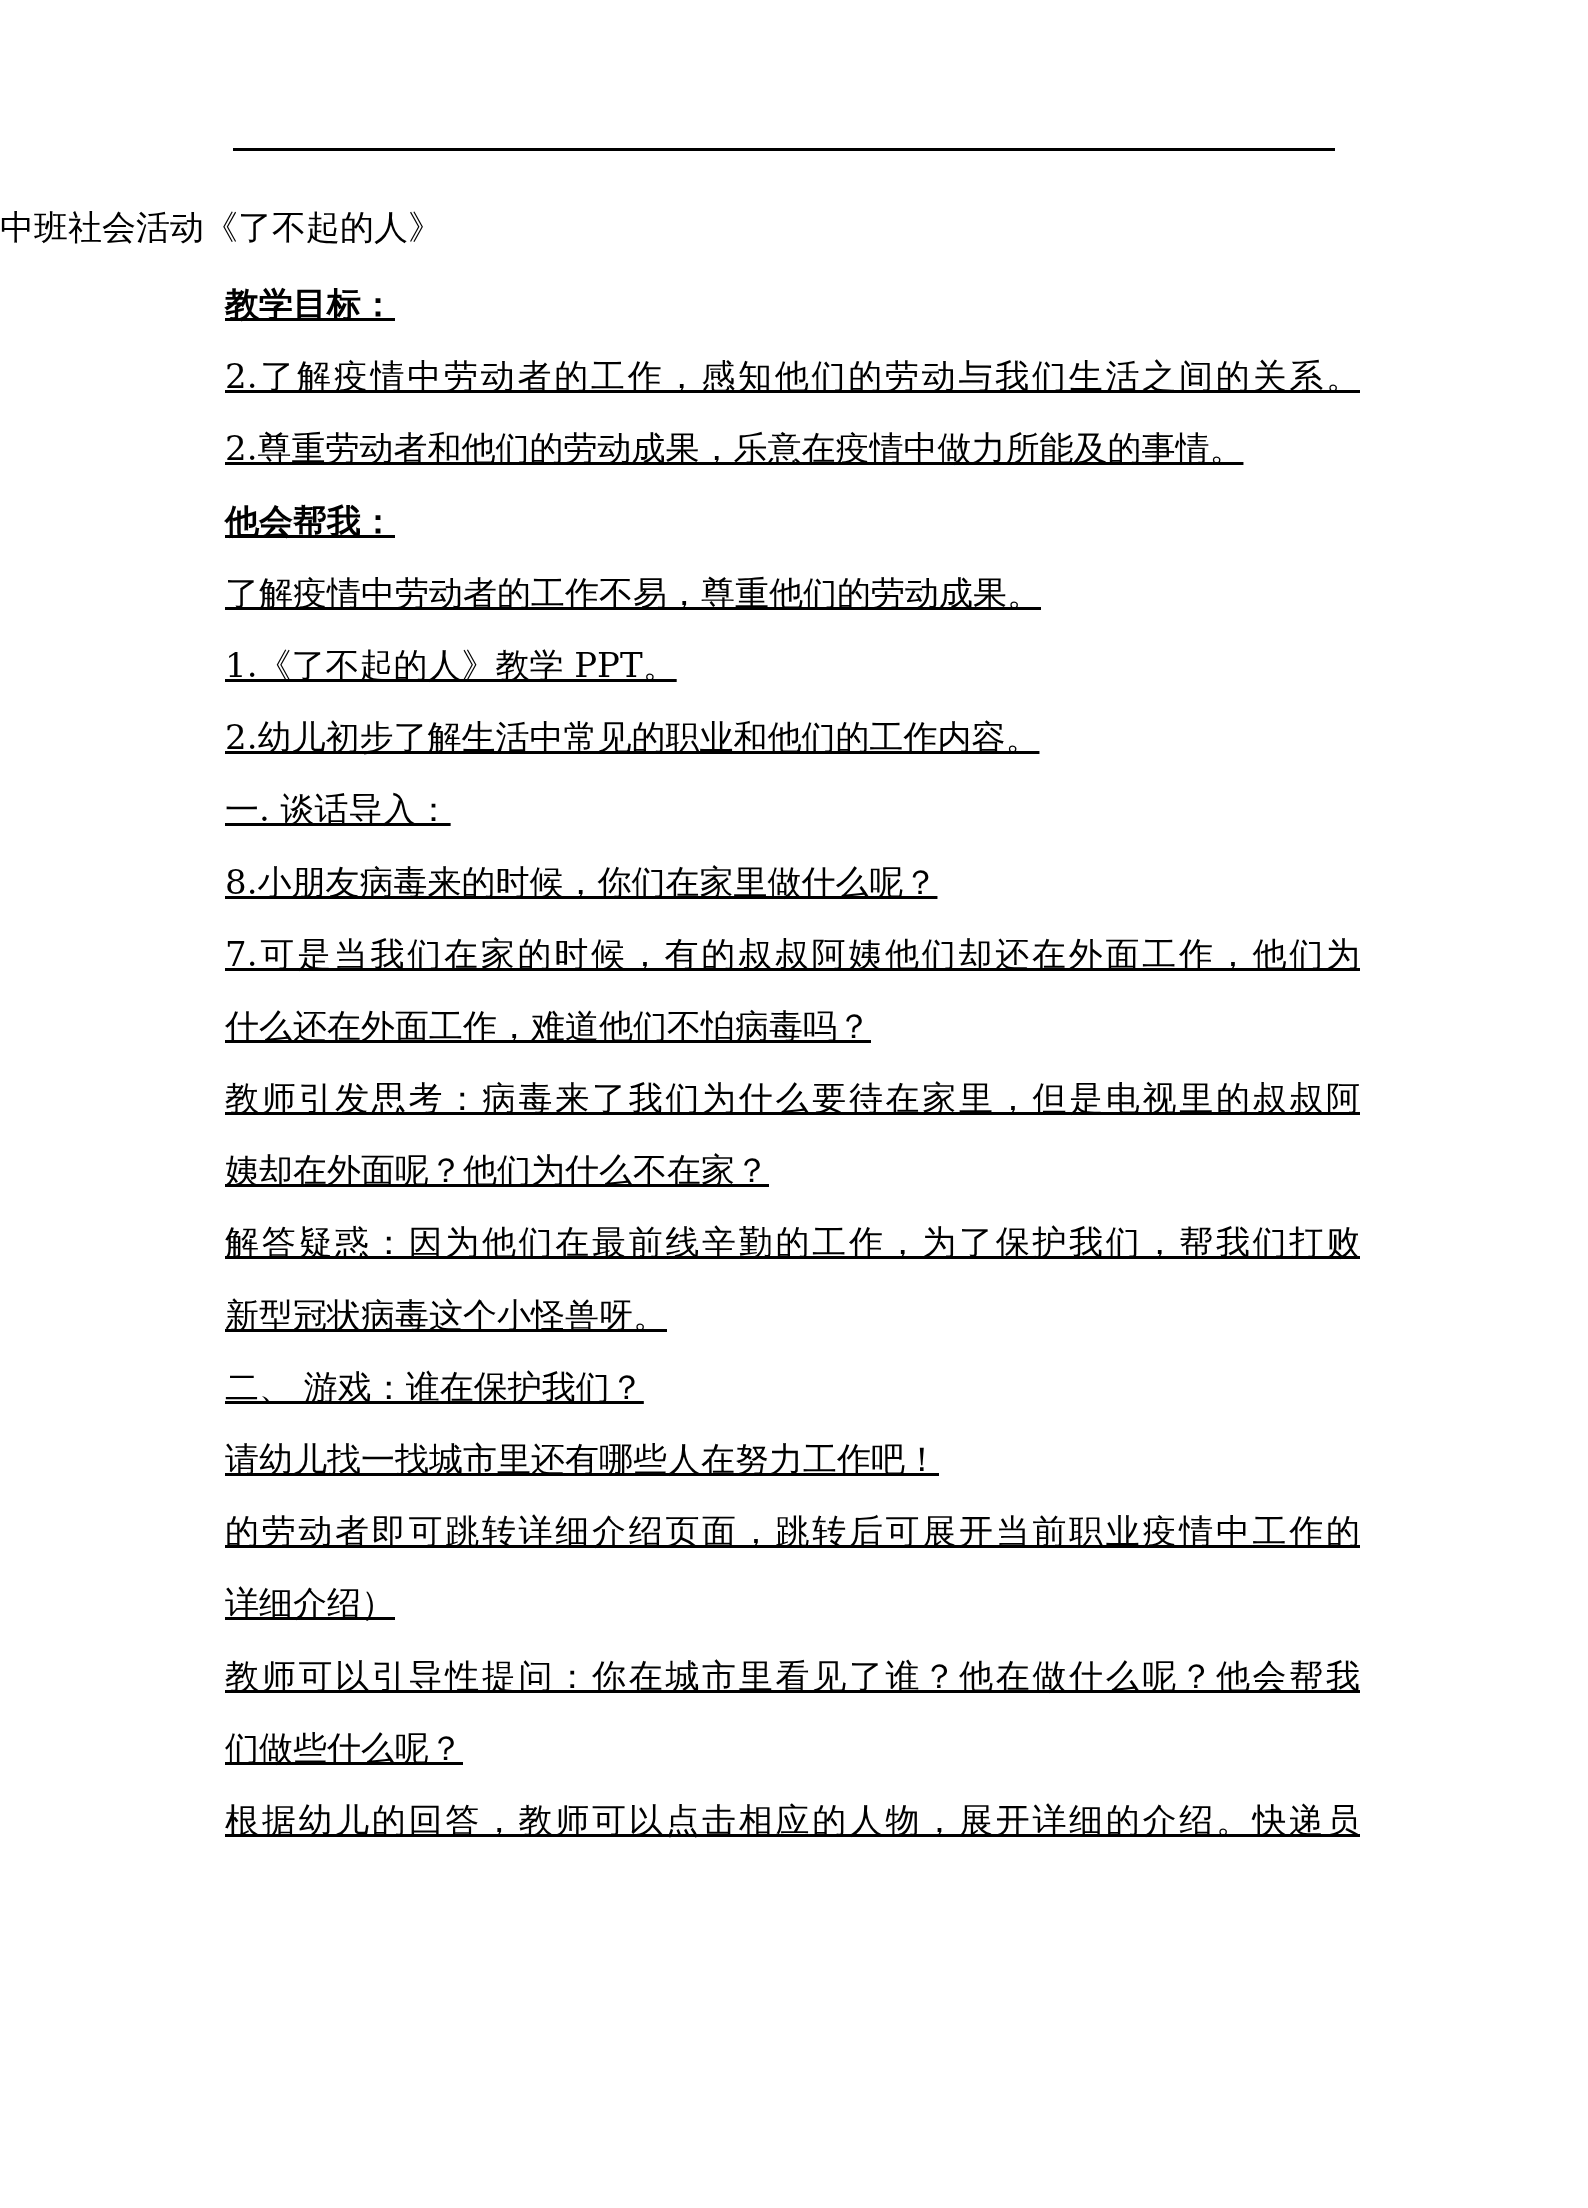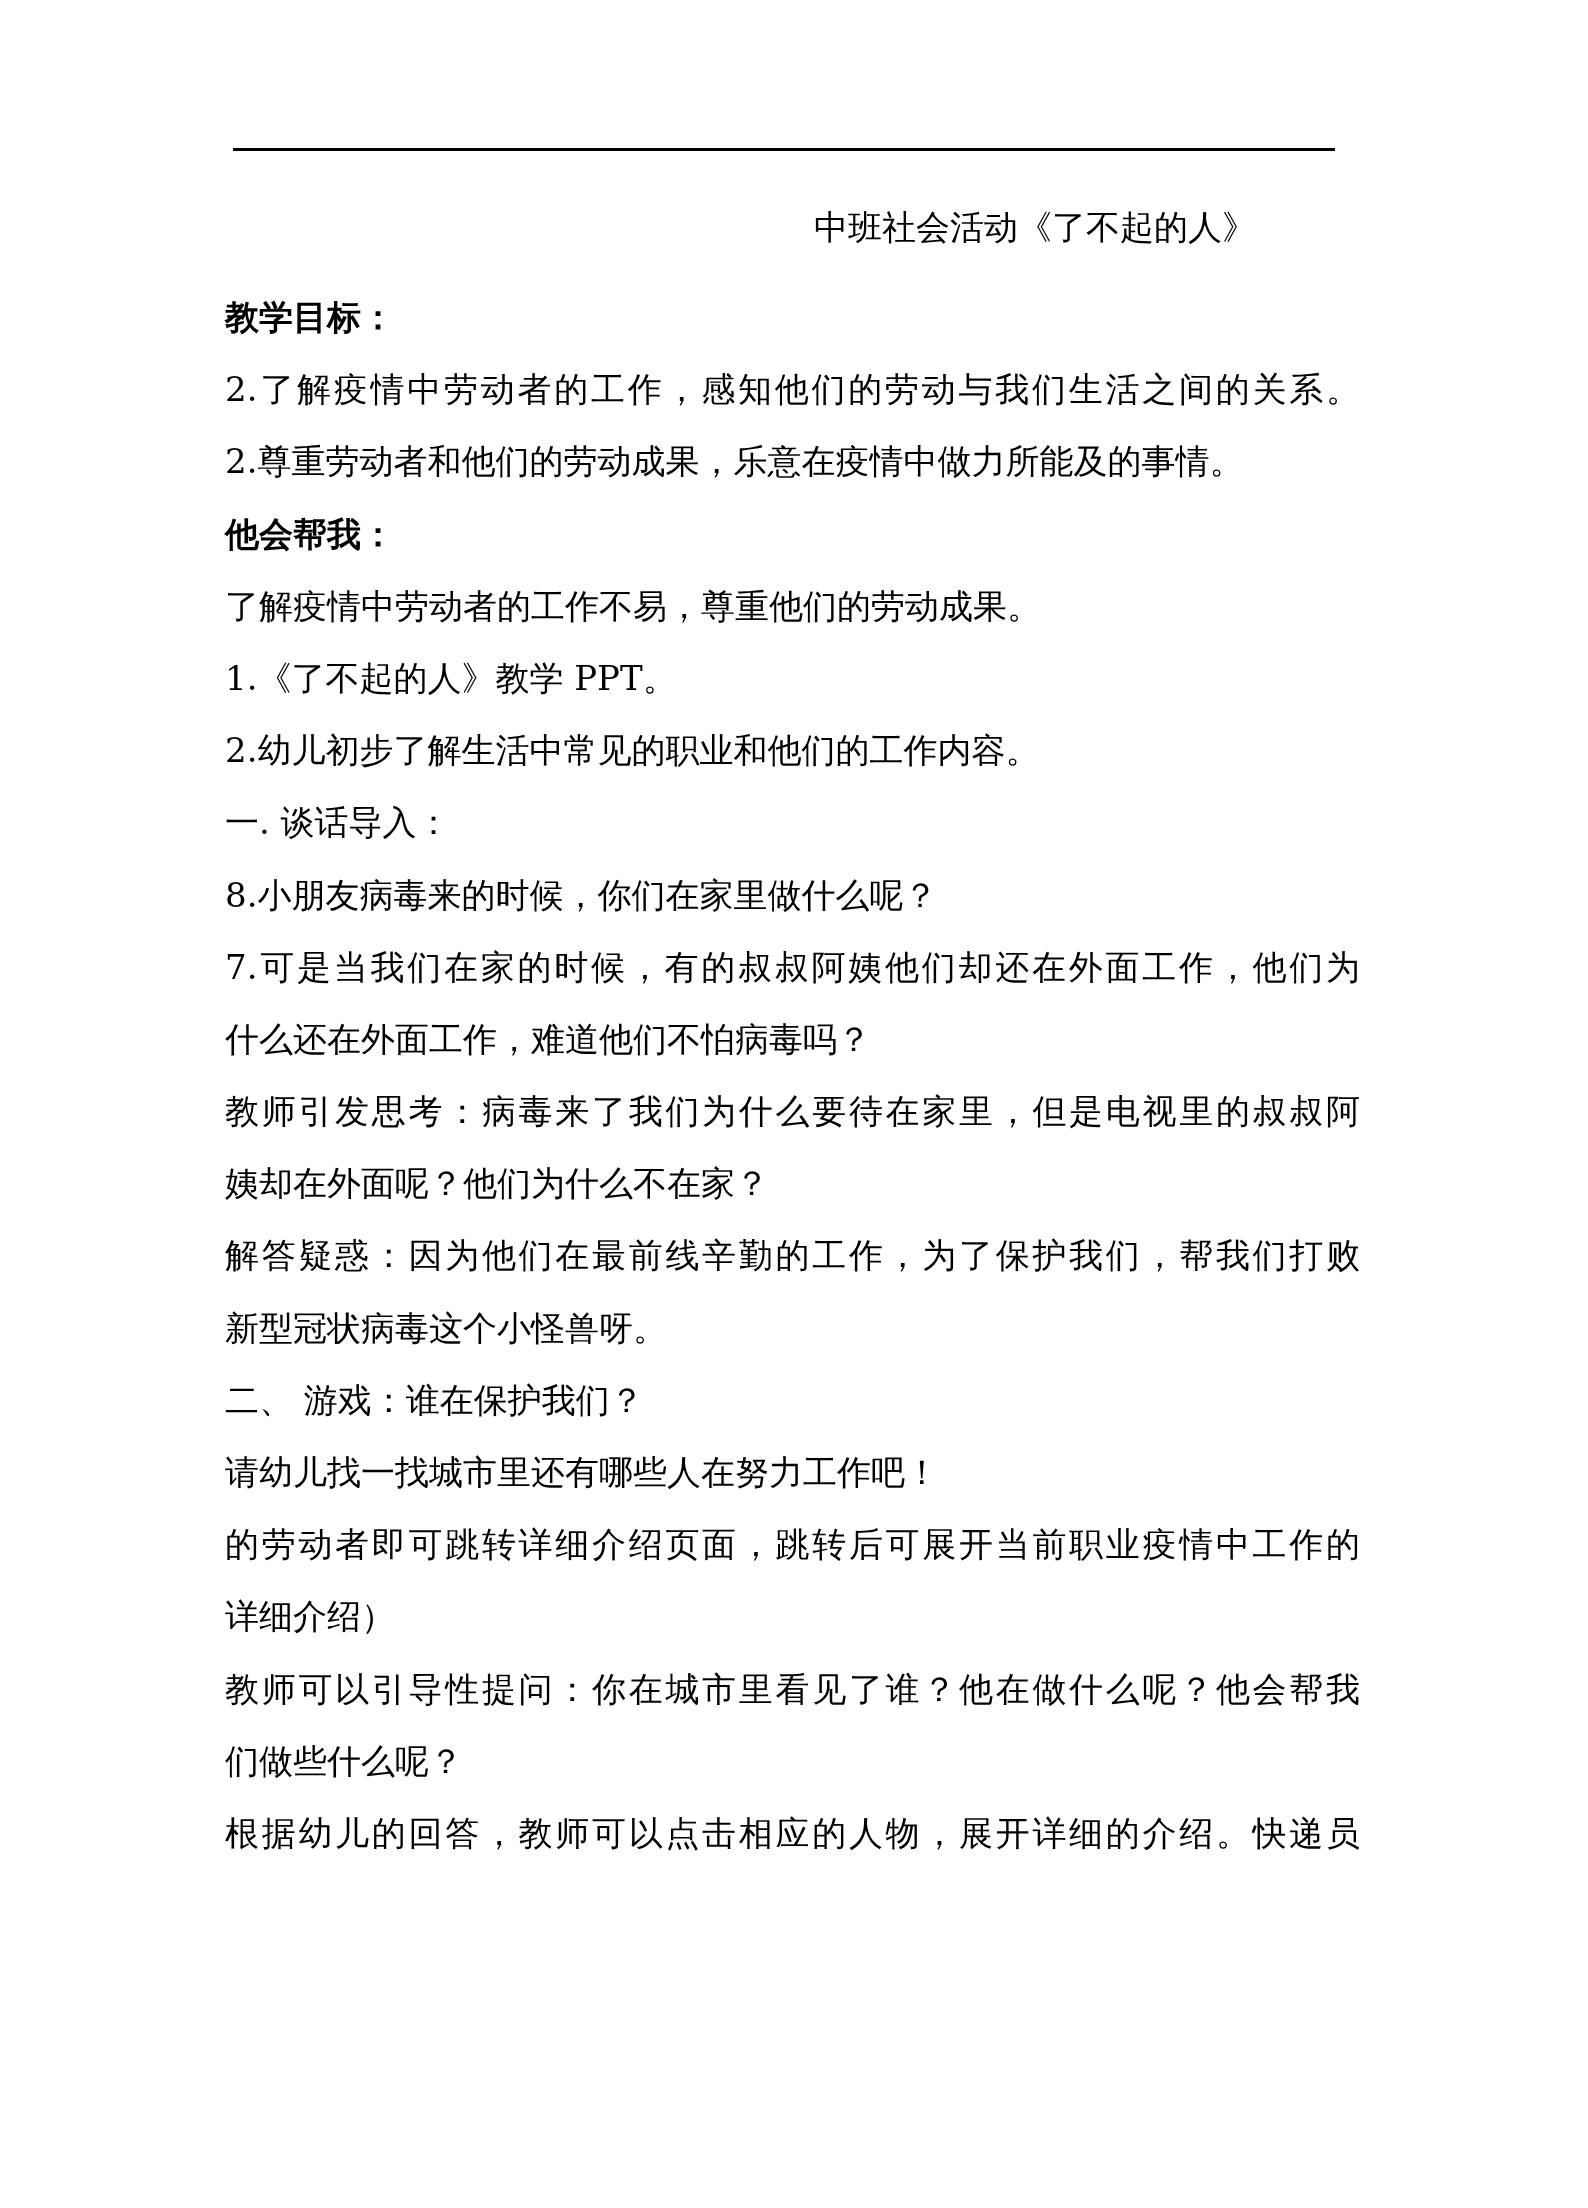--- a/index.html
+++ b/index.html
@@ -1,21 +1,21 @@
 <!DOCTYPE html>
 <html><head>
 <meta charset="utf-8">
 <style>
   html, body { margin: 0; padding: 0; background: #ffffff; }
   body { width: 1588px; height: 2208px; position: relative; overflow: hidden;
          font-family: "DejaVu Serif", "Liberation Serif", serif; color: #000; }
   .rule { position: absolute; left: 233px; top: 148px; width: 1102px; height: 3px; background: #000; }
-  .title { position: absolute; left: 0; width: 1256px; top: 202px; text-align: right;
+  .title { position: absolute; left: 0; width: 1256px; top: 202px; text-align: left;
            font-size: 34px; line-height: 50px; }
-  .body { position: absolute; left: 225px; top: 292px; width: 1135px; }
+  .body { position: absolute; left: 225px; top: 279px; width: 1135px; text-decoration: underline; }
   .line { height: 72.2px; line-height: 50px; font-size: 34px; white-space: nowrap; }
   .line.heading { font-weight: bold; }
   .line.full { text-align: justify; text-align-last: justify; white-space: normal; }
 </style>
 </head>
 <body>
 
 <div class="rule"></div>
 <div class="title">中班社会活动《了不起的人》</div>
 

